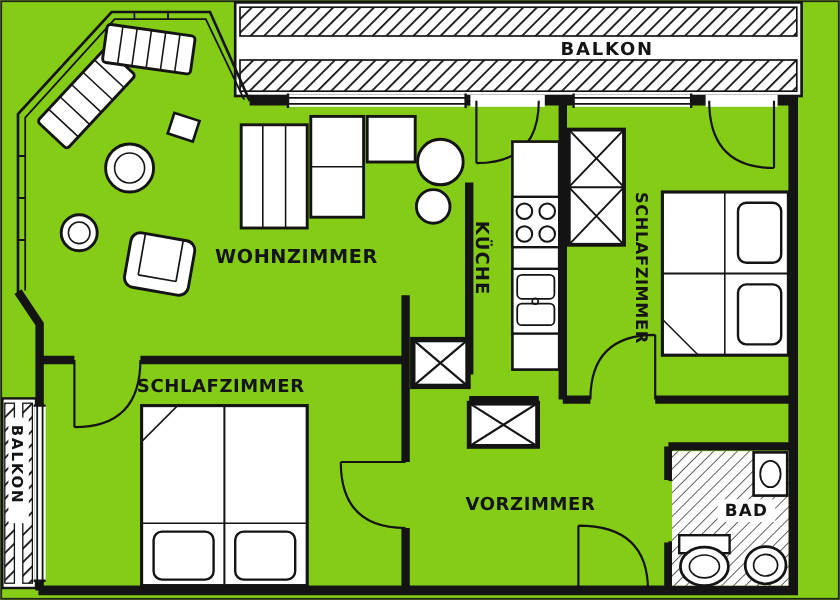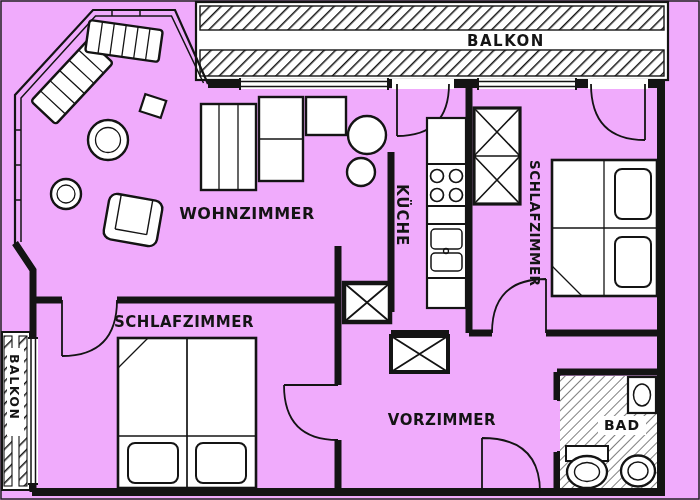--- a/index.html
+++ b/index.html
@@ -1,17 +1,17 @@
 <!DOCTYPE html>
 <html><head>
 <meta charset="utf-8">
 <style>
   html,body{margin:0;padding:0;background:#e8e8e8;}
   .page{
-    width:700px;height:500px;background:#f0abfc;position:relative;overflow:hidden;
+    width:700px;height:500px;background:#84cc16;position:relative;overflow:hidden;
     font-family:"DejaVu Sans","Liberation Sans",sans-serif;
   }
   svg{display:block;}
   svg text{
     font-family:"DejaVu Sans","Liberation Sans",sans-serif;
     font-weight:700;fill:#141414;
   }
 </style>
 </head>
 <body>

